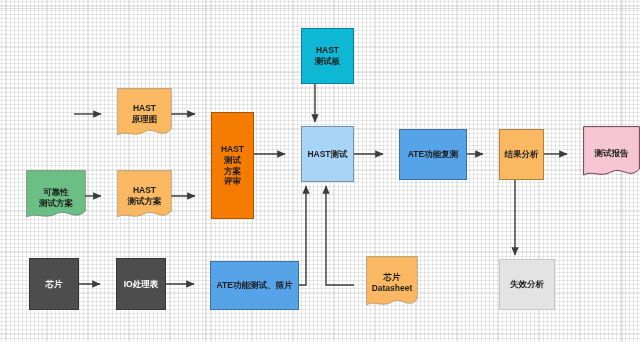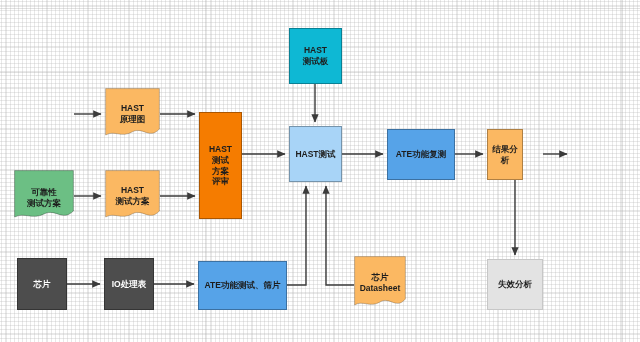--- a/index.html
+++ b/index.html
@@ -31,20 +31,21 @@
     display: flex;
     align-items: center;
     justify-content: center;
     text-align: center;
     line-height: 1.25;
     color: #1d1d1d;
     font-size: 8.5px;
     font-weight: bold;
     letter-spacing: 0px;
     z-index: 3;
+    margin-left: 12px;
   }
   .node .lbl { white-space: pre-line; padding: 0 2px; }
   .rect { border: 1px solid rgba(0,0,0,0.30); }
   .doc  { border: none; }
   .doc .docbg { position: absolute; inset: 0; z-index: 0; }
   .doc .lbl { position: relative; z-index: 1; }
   .dark { color: #ffffff; }
 
   svg.edges {
     position: absolute;
@@ -126,24 +127,30 @@
   </div>
 
   <div class="node rect" style="left:289px; top:126px; width:53px; height:56px; background:#a8d4f7;">
     <span class="lbl">HAST测试</span>
   </div>
 
   <div class="node rect" style="left:387px; top:129px; width:68px; height:51px; background:#56a3e8;align-items:center;">
     <span class="lbl">ATE功能复测</span>
   </div>
 
-  <div class="node rect" style="left:487px; top:129px; width:36px; height:51px; background:#fbb862;font-family:Liberation Serif, serif;">
+  <div class="node rect" style="left:487px; top:129px; width:45px; height:51px; background:#fbb862;font-family:Liberation Serif, serif;">
     <span class="lbl">结果分析</span>
   </div>
 
+  <div class="node doc" style="left:571px; top:126px; width:57px; height:54px;">
+    <svg class="docbg" viewBox="0 0 57 54" preserveAspectRatio="none">
+      <path d="M0.6,0.6 H56.4 V43 C46,54 40,40 28,46 C17,52 10,44 0.6,49 Z" fill="#f6c6d4" stroke="#6b4049" stroke-width="1"></path>
+    </svg>
+    <span class="lbl">测试报告</span>
+  </div>
 
   <div class="node rect dark" style="left:17px; top:258px; width:50px; height:52px; background:#4d4d4d;">
     <span class="lbl">芯片</span>
   </div>
 
   <div class="node rect dark" style="left:104px; top:258px; width:50px; height:52px; background:#4d4d4d;">
     <span class="lbl">IO处理表</span>
   </div>
 
   <div class="node rect" style="left:198px; top:261px; width:89px; height:49px; background:#56a3e8;">

